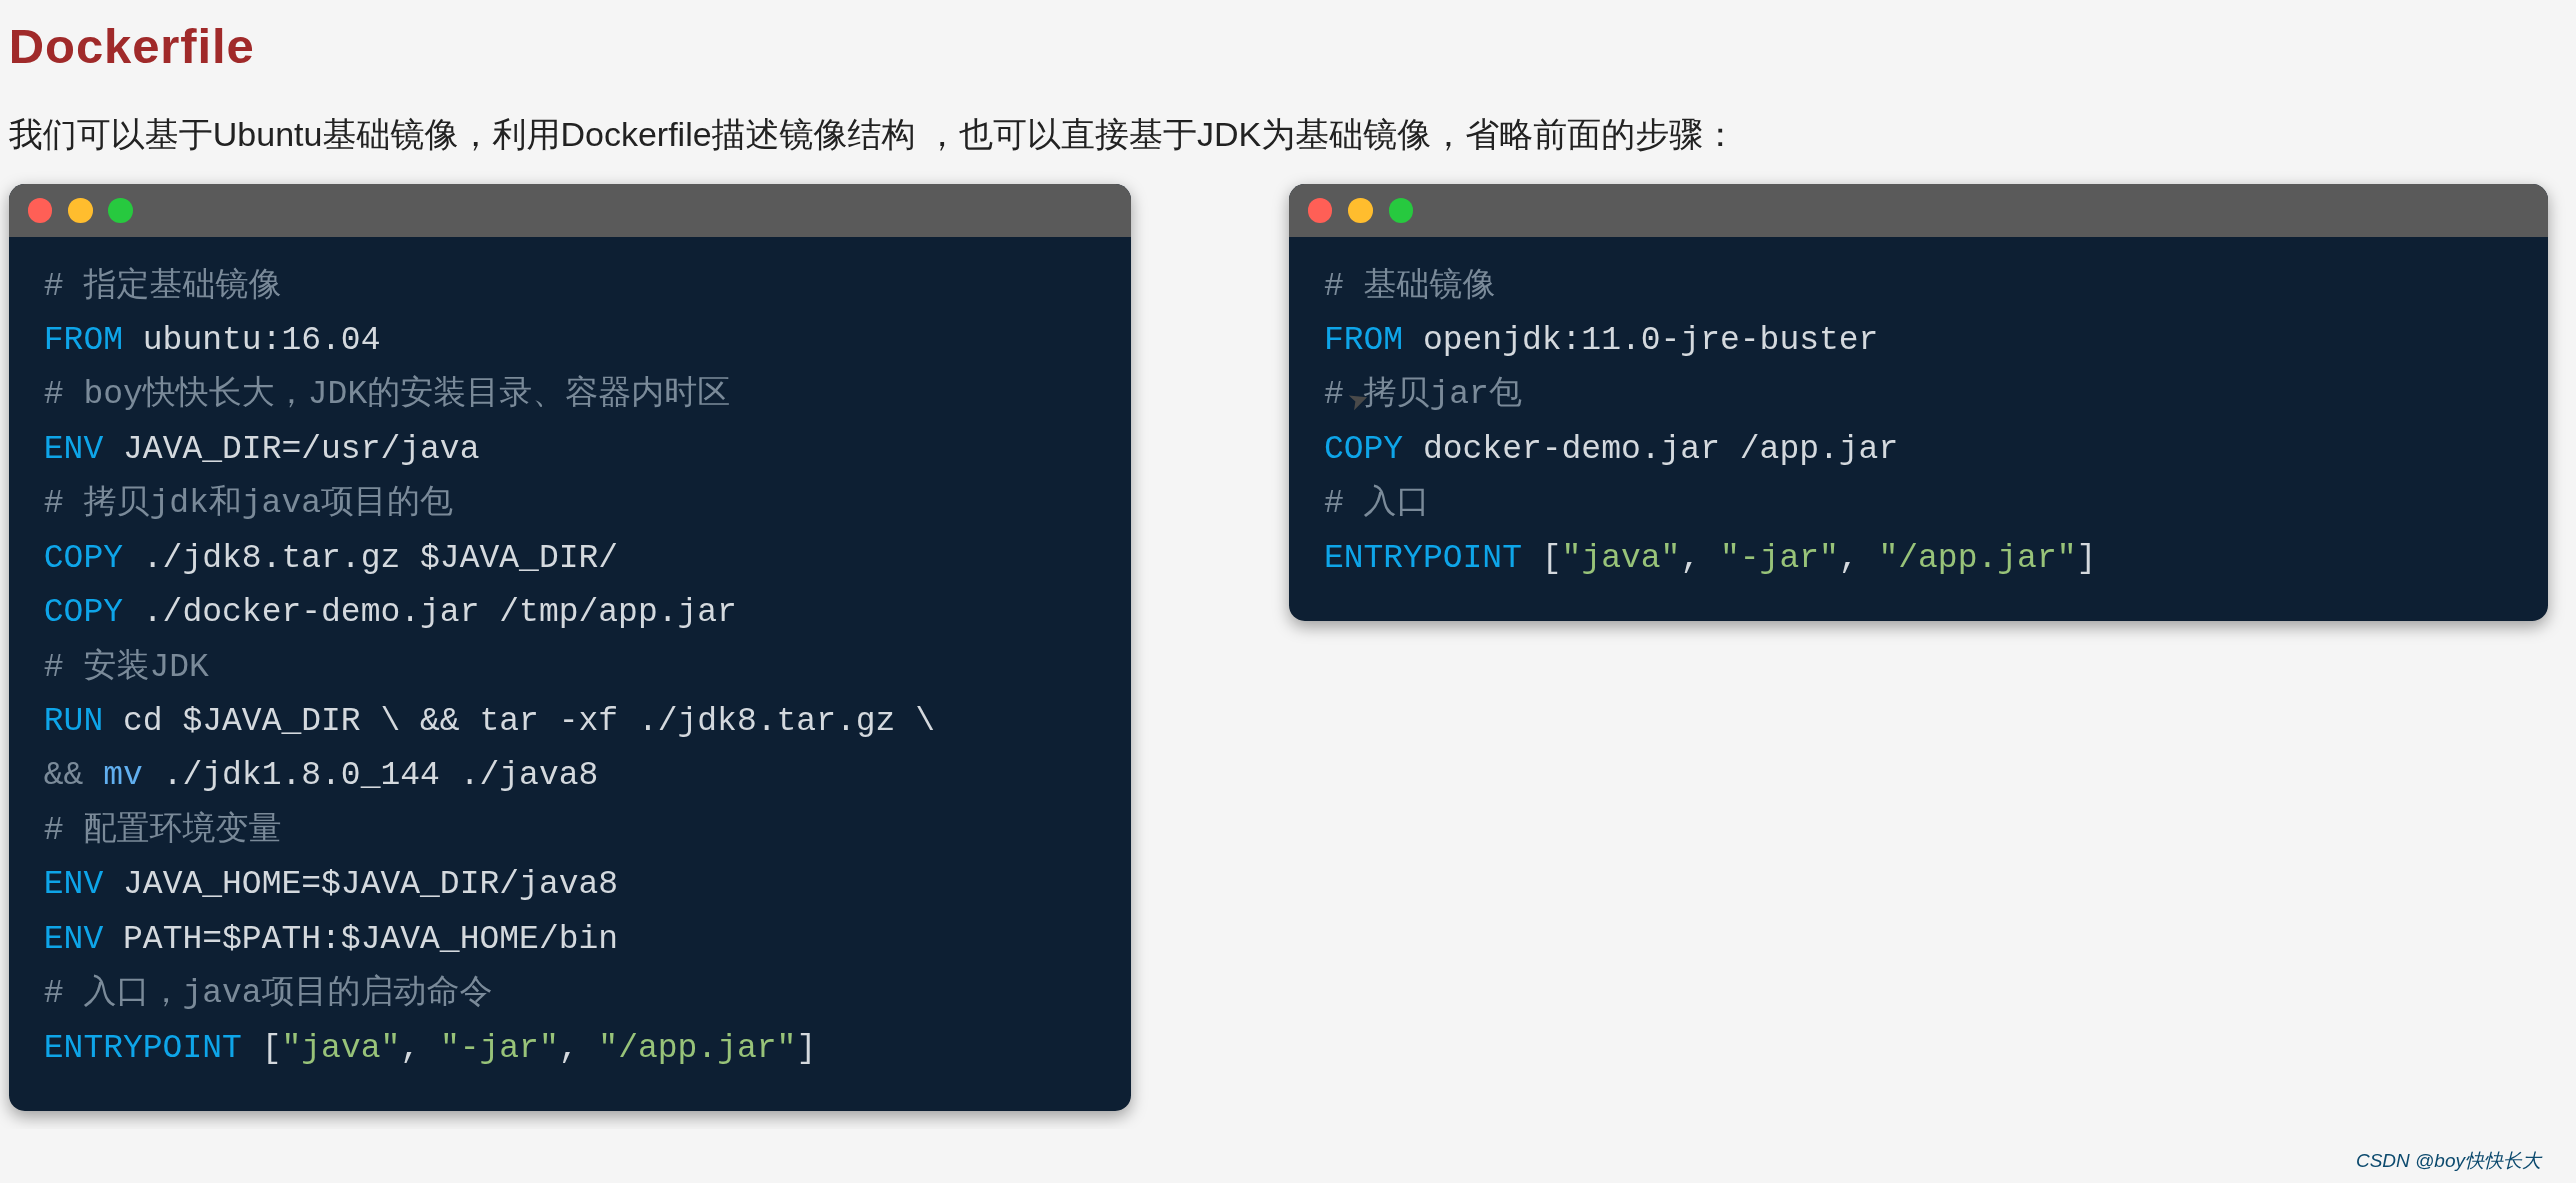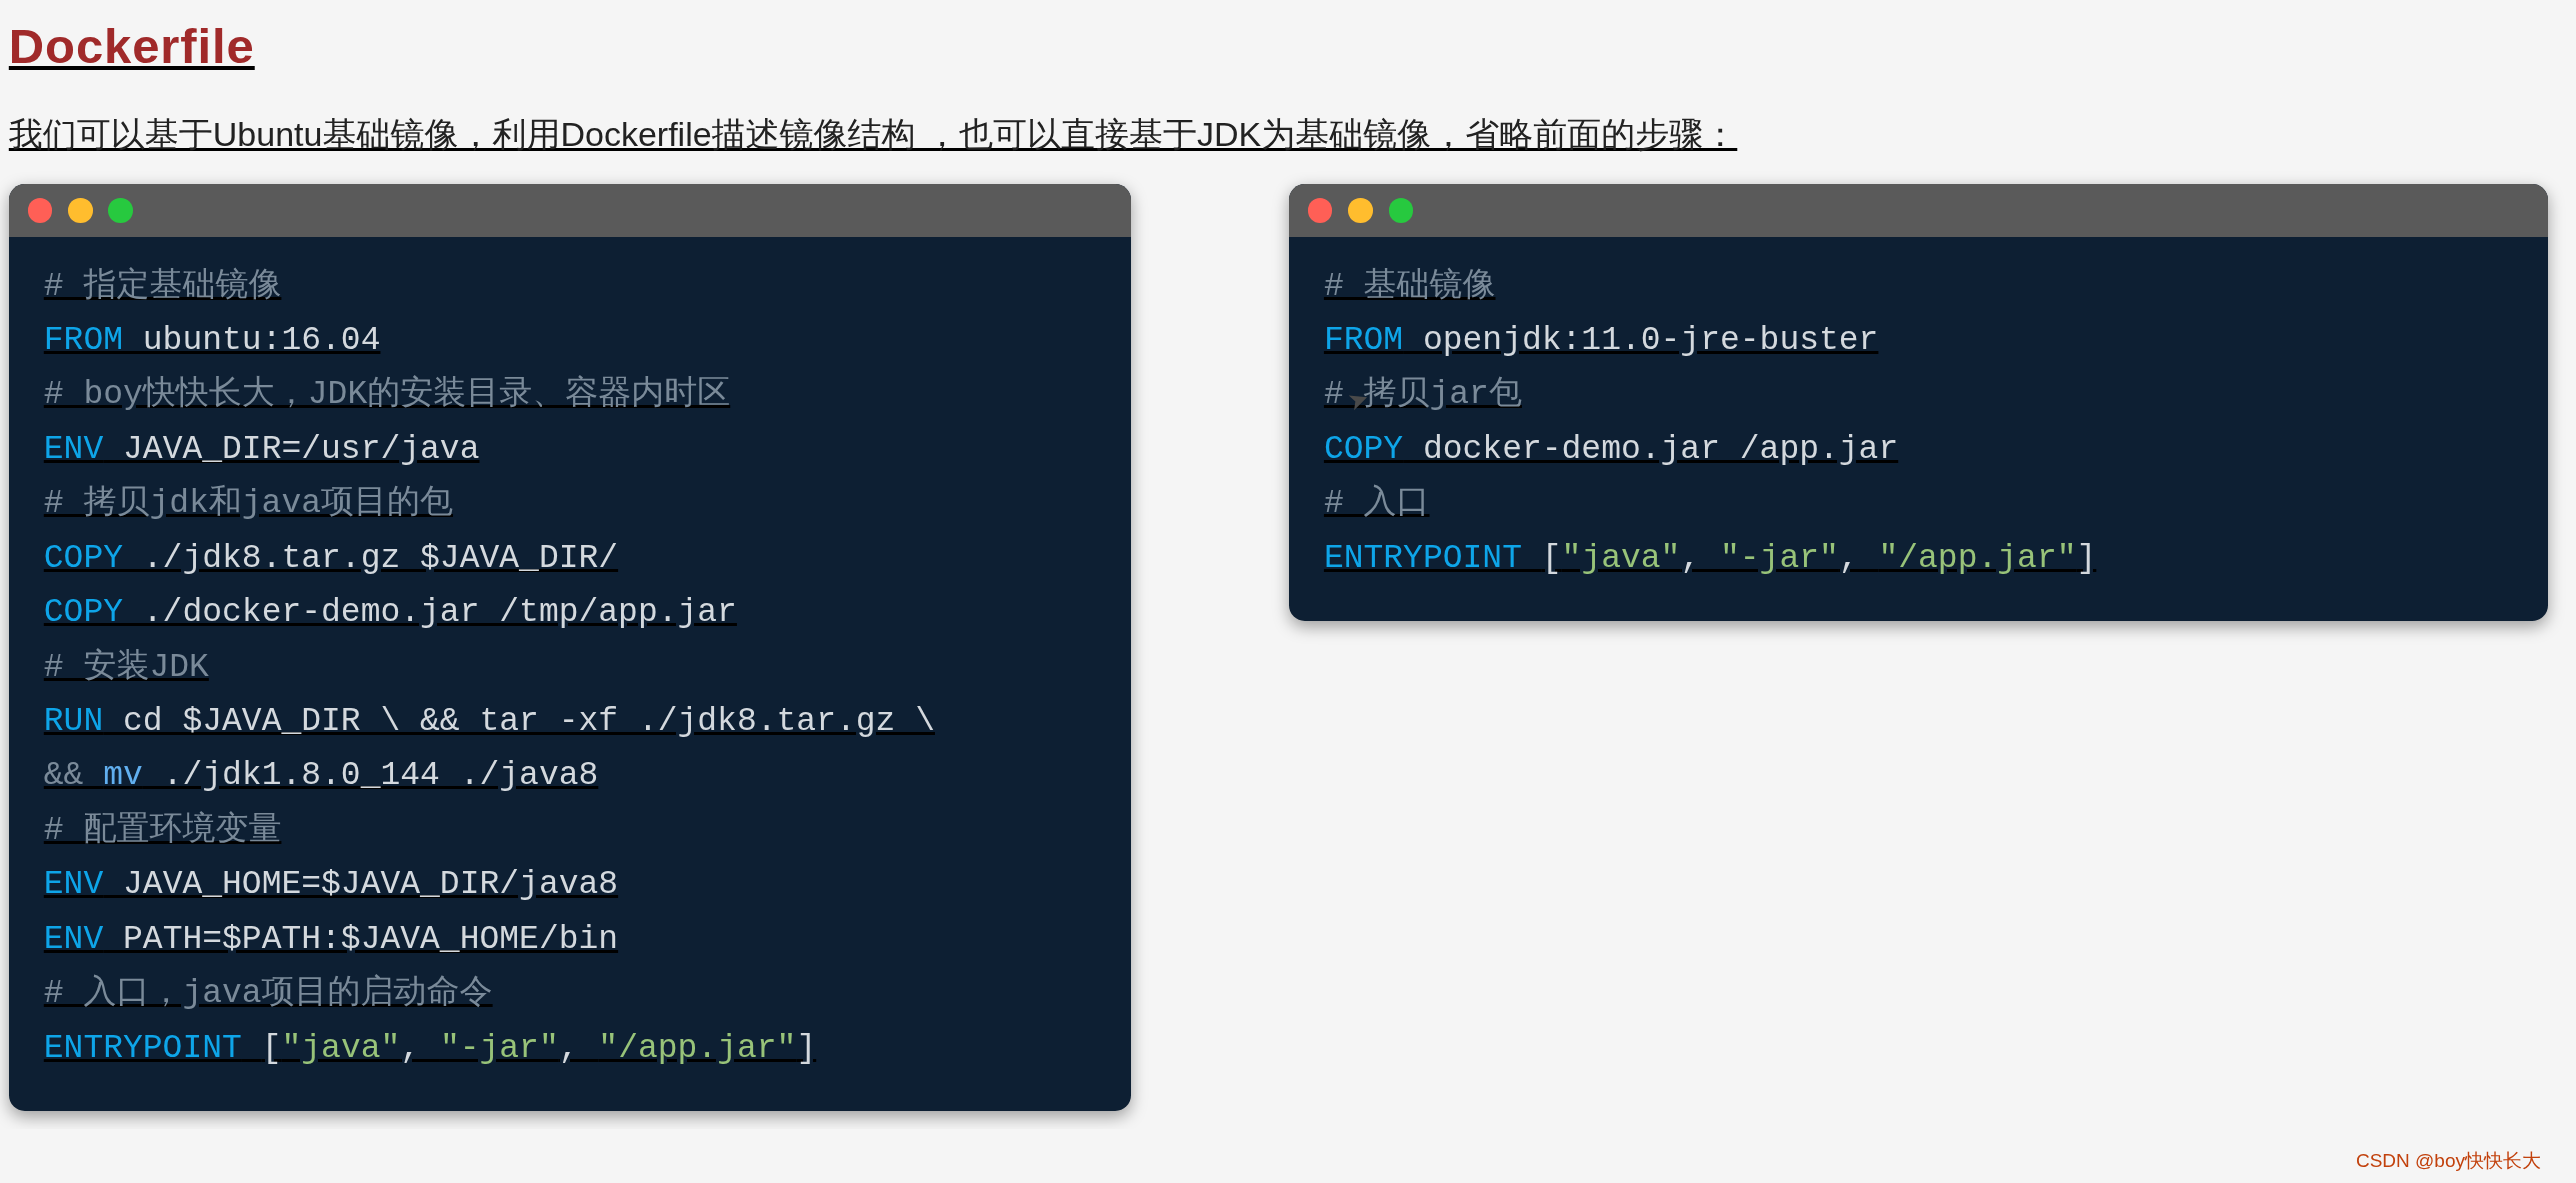--- a/index.html
+++ b/index.html
@@ -4,21 +4,20 @@
 <style>
   * { margin: 0; padding: 0; box-sizing: border-box; }
   body {
     background: #f5f5f5;
     font-family: "PingFang SC", "Microsoft YaHei", "Helvetica Neue", Arial, sans-serif;
     padding: 17.5px 8.8px;
     width: 2576px;
   }
   .container {
     width: 2539px;
-    text-decoration: underline;
   }
   h1 {
     color: #a02a2a;
     font-size: 49px;
     font-weight: 700;
     margin-bottom: 35px;
     letter-spacing: 0.9px;
   }
   .intro {
     color: #222;
@@ -75,23 +74,24 @@
     left: 1348px;
     top: 385px;
     color: #4a4a4a;
     font-size: 24.5px;
     transform: rotate(-20deg);
   }
   .watermark {
     position: absolute;
     right: 35px;
     bottom: 8.8px;
-    color: #c2410c;
+    color: #0c4a6e;
     font-size: 19px;
     font-family: Arial, sans-serif;
+    font-style: italic;
   }
 </style>
 </head>
 <body>
 
 <div class="container">
   <h1>Dockerfile</h1>
   <p class="intro">我们可以基于Ubuntu基础镜像，利用Dockerfile描述镜像结构 ，也可以直接基于JDK为基础镜像，省略前面的步骤：</p>
 
   <div class="row">

